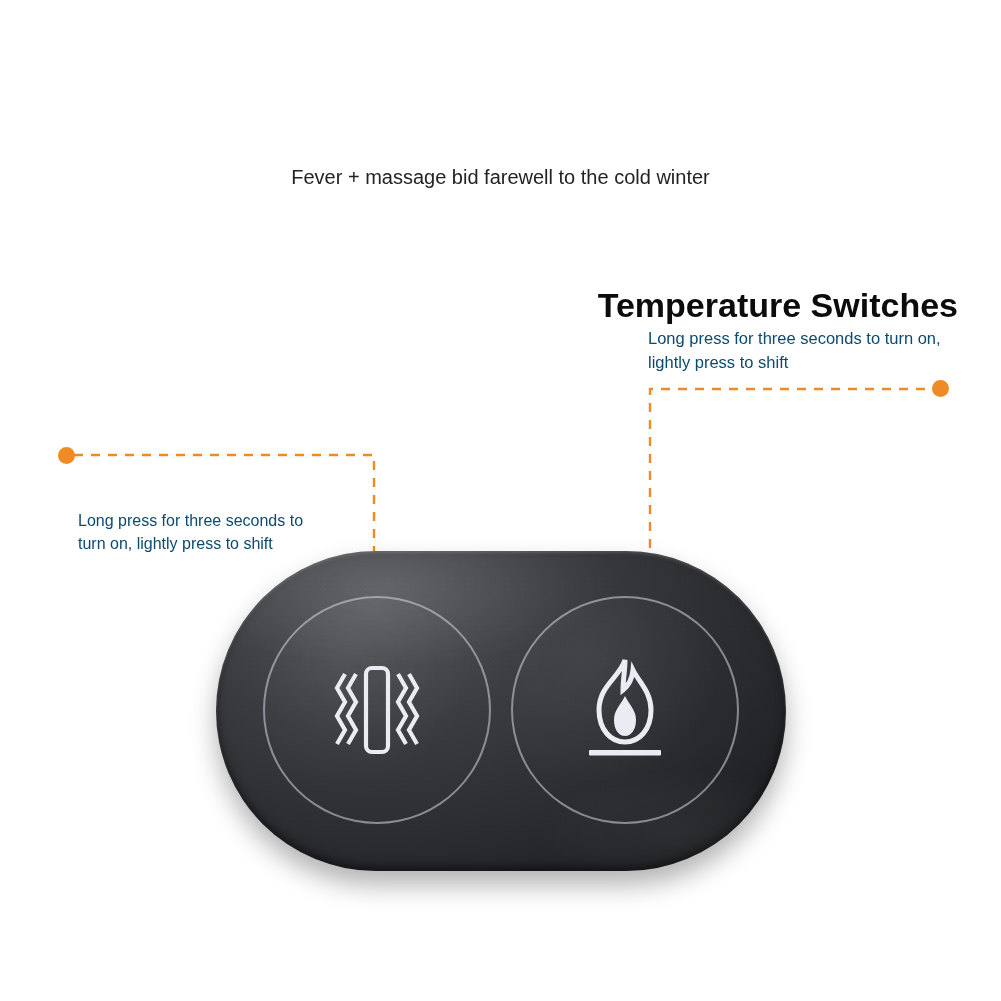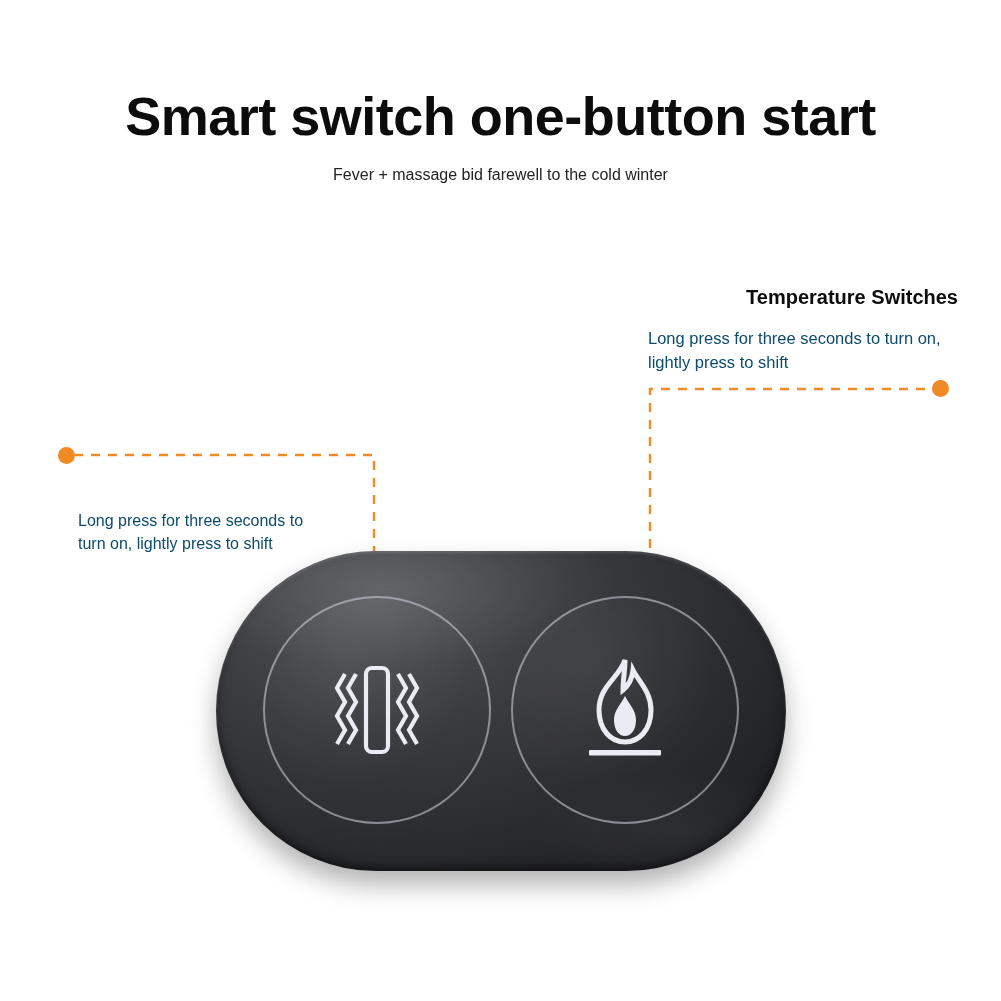--- a/index.html
+++ b/index.html
@@ -33,21 +33,21 @@
     letter-spacing: -0.5px;
     color: #0c0c0c;
     white-space: nowrap;
   }
   .subtitle {
     position: absolute;
     left: 0;
     top: 166px;
     width: 1001px;
     text-align: center;
-    font-size: 16px;
+    font-size: 20px;
     font-weight: 400;
     color: #232323;
     white-space: nowrap;
   }
 
   
   .callout-heading {
     position: absolute;
     font-weight: 700;
     color: #0c0c0c;
@@ -55,21 +55,21 @@
   }
   .callout-body {
     position: absolute;
     color: #0c4a6e;
     line-height: 1.45;
   }
 
   #temp-heading {
     right: 43px;
     top: 286px;
-    font-size: 20px;
+    font-size: 34px;
   }
   #temp-body {
     right: 43px;
     top: 327px;
     width: 310px;
     text-align: left;
     font-size: 16.5px;
   }
 
   #massage-heading {
@@ -162,21 +162,20 @@
     background-size: 4px 4px, 5px 5px;
     background-position: 0 0, 2px 3px;
     pointer-events: none;
   }
 </style>
 </head>
 <body>
 
 <div class="stage">
 
-  <div class="title">Smart switch one-button start</div>
   <div class="subtitle">Fever + massage bid farewell to the cold winter</div>
 
   <div class="callout-heading" id="temp-heading">Temperature Switches</div>
   <div class="callout-body" id="temp-body">Long press for three seconds to turn on, lightly press to shift</div>
 
   <div class="callout-body" id="massage-body">Long press for three seconds to turn on, lightly press to shift</div>
 
   <svg class="leader" width="360" height="270" style="left:632px; top:382px;" viewBox="0 0 360 270">
     <polyline points="310,7 18,7 18,263" fill="none" stroke="#f08a24" stroke-width="2.4" stroke-dasharray="9 8" stroke-linecap="butt"></polyline>
   </svg>

